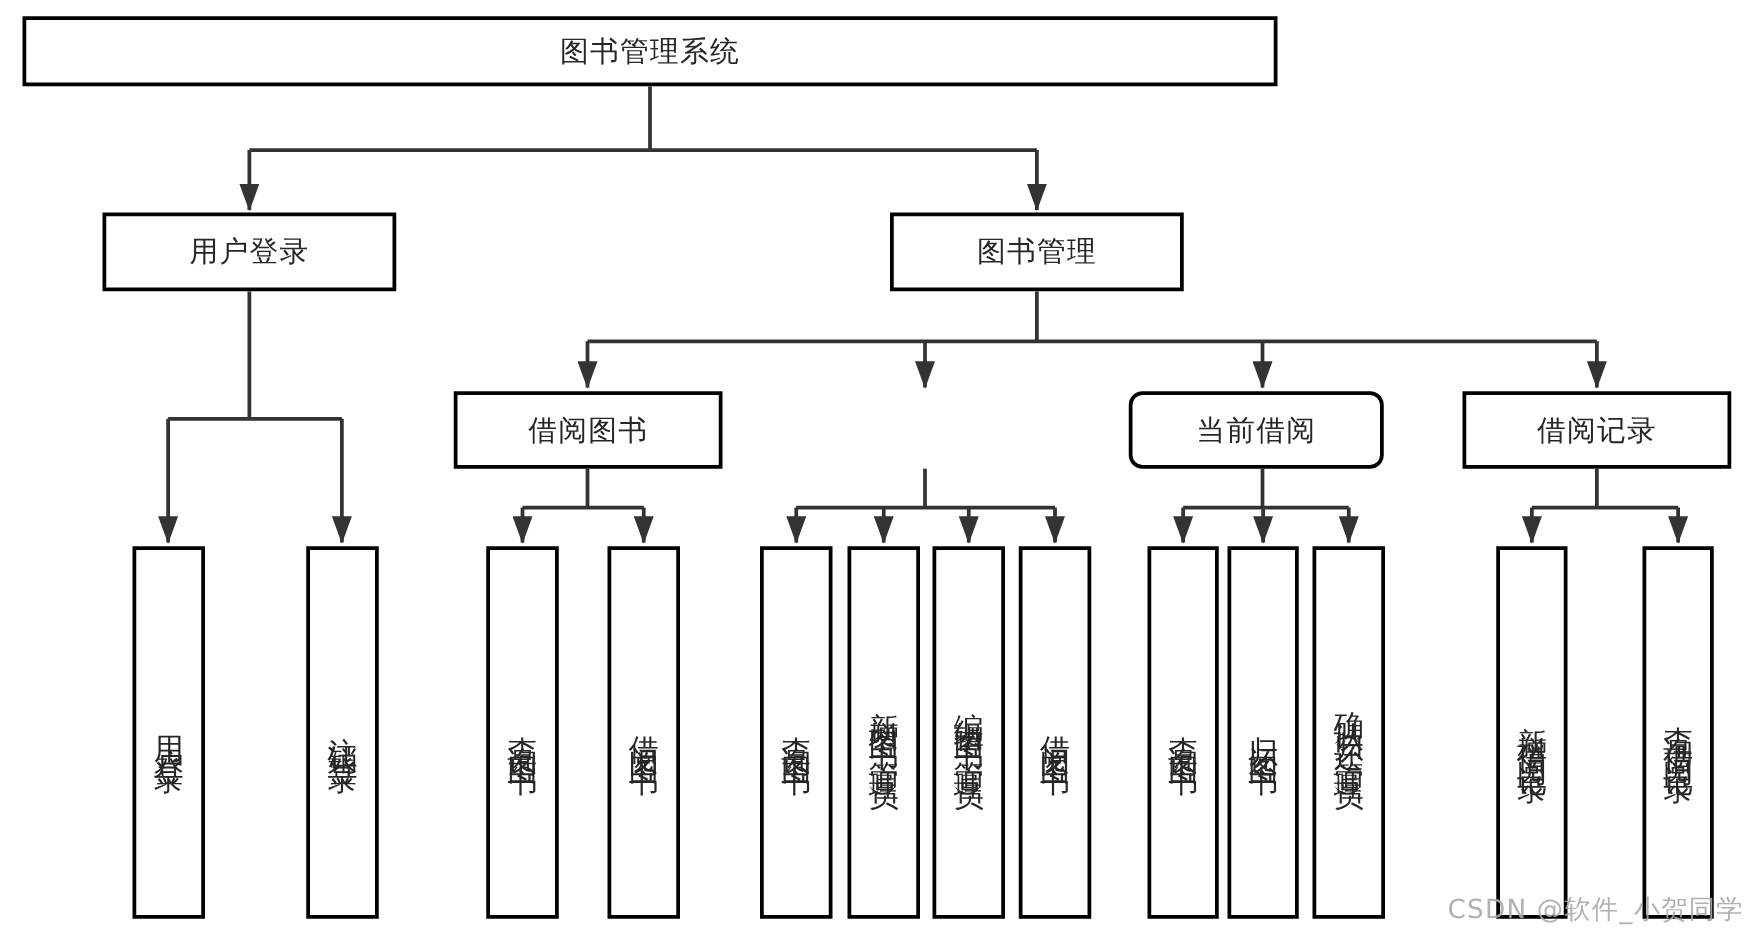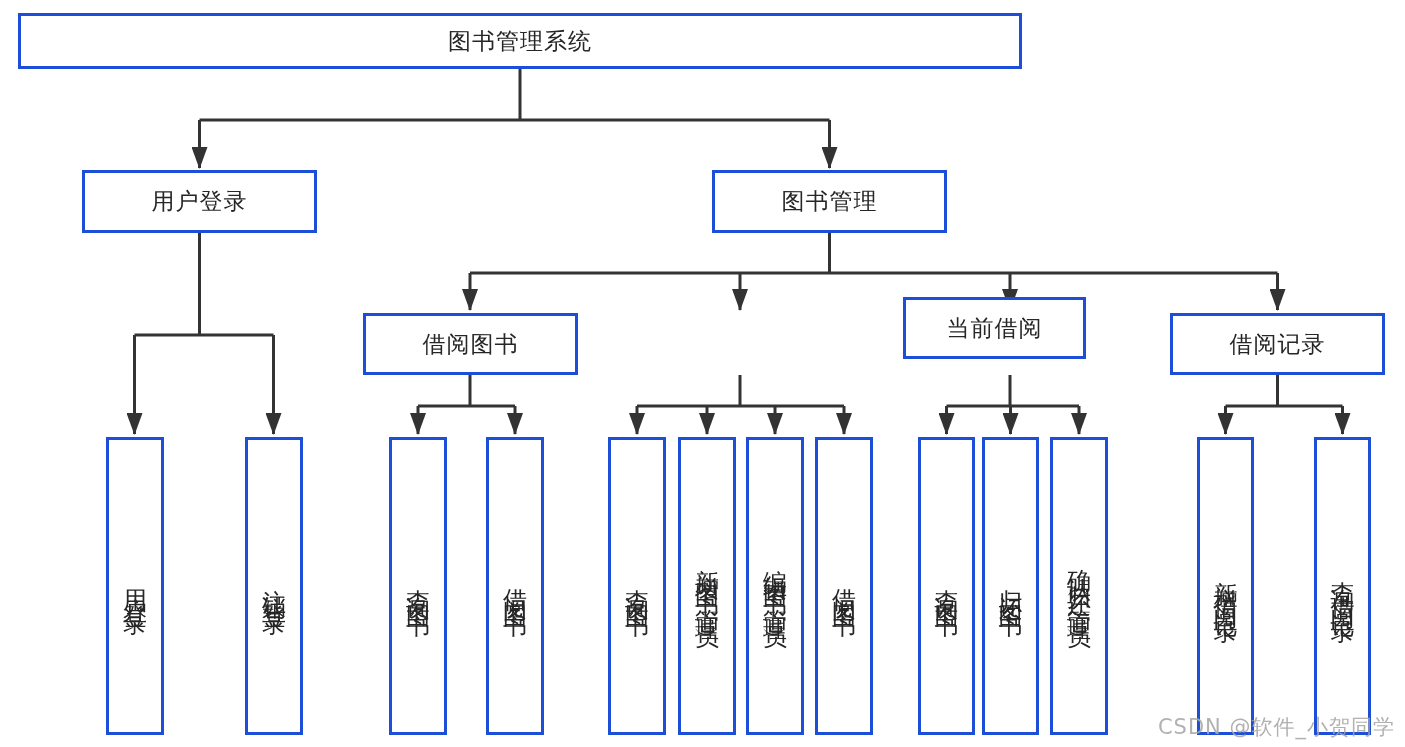--- a/index.html
+++ b/index.html
@@ -6,21 +6,21 @@
   #canvas{
     position:relative;
     width:1405px;height:747px;
     background:#ffffff;
     font-family:"DejaVu Sans","Liberation Sans",sans-serif;
     overflow:hidden;
   }
   #connectors{position:absolute;left:0;top:0;width:1405px;height:747px;}
   .box{
     position:absolute;
-    border:3px solid #1d4ed8;
+    border:3px solid #000000;
     background:#ffffff;
     box-sizing:border-box;
     display:flex;align-items:center;justify-content:center;
     color:#262626;
   }
   .hbox{font-size:23px;letter-spacing:1px;}
   .vbox{
     writing-mode:vertical-rl;
     text-orientation:mixed;
     font-size:24px;
@@ -28,21 +28,21 @@
     letter-spacing:8px;
   }
   
   #n-root{left:18px;top:13px;width:1004px;height:56px;}
   
   #n-user-login{left:82px;top:170px;width:235px;height:63px;}
   #n-book-mgmt{left:712px;top:170px;width:235px;height:63px;}
   
   #n-new-book{left:363px;top:313px;width:215px;height:62px;}
   #n-borrow{left:633px;top:313px;width:215px;height:62px;}
-  #n-current{left:903px;top:297px;width:183px;height:62px;}
+  #n-current{left:903px;top:313px;width:204px;height:62px;border-radius:11px;}
   #n-records{left:1170px;top:313px;width:215px;height:62px;}
   
   .leaf{top:437px;width:58px;height:298px;}
   #l-user-login{left:106px;}
   #l-logout{left:245px;}
   #l-nb-query{left:389px;}
   #l-nb-borrow{left:486px;}
   #l-bb-query{left:608px;}
   #l-bb-add{left:678px;}
   #l-bb-edit{left:746px;}

